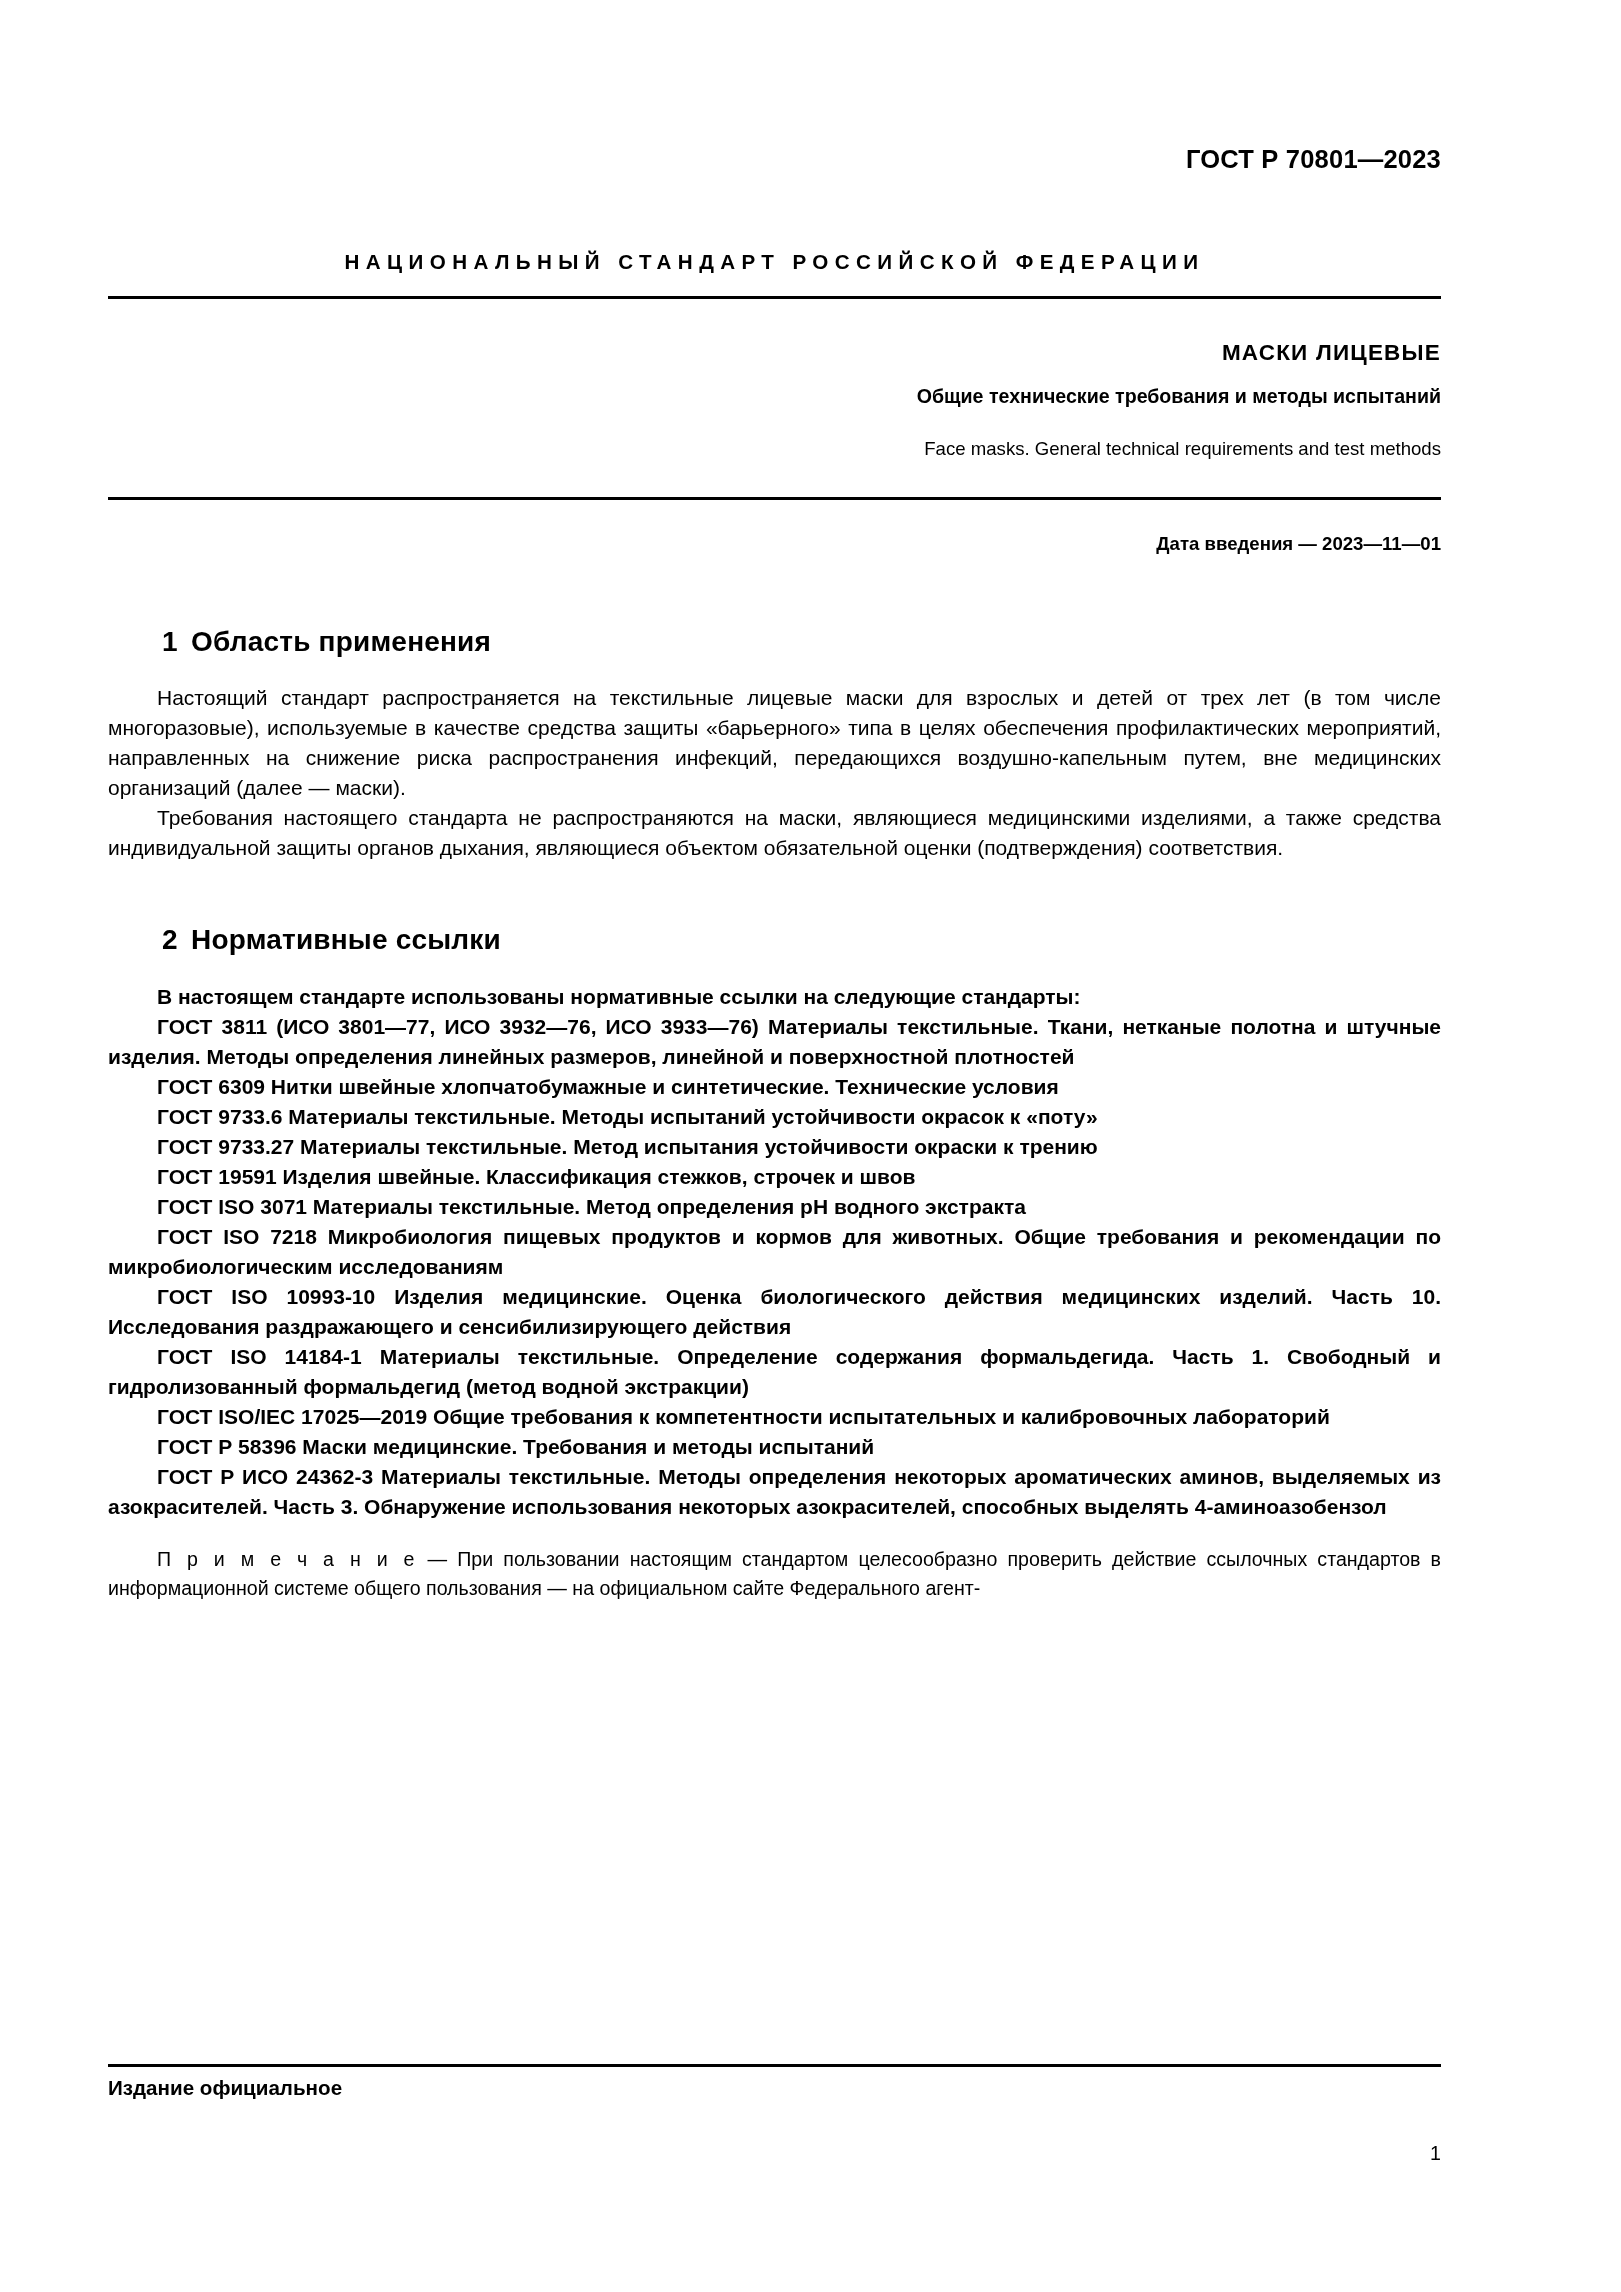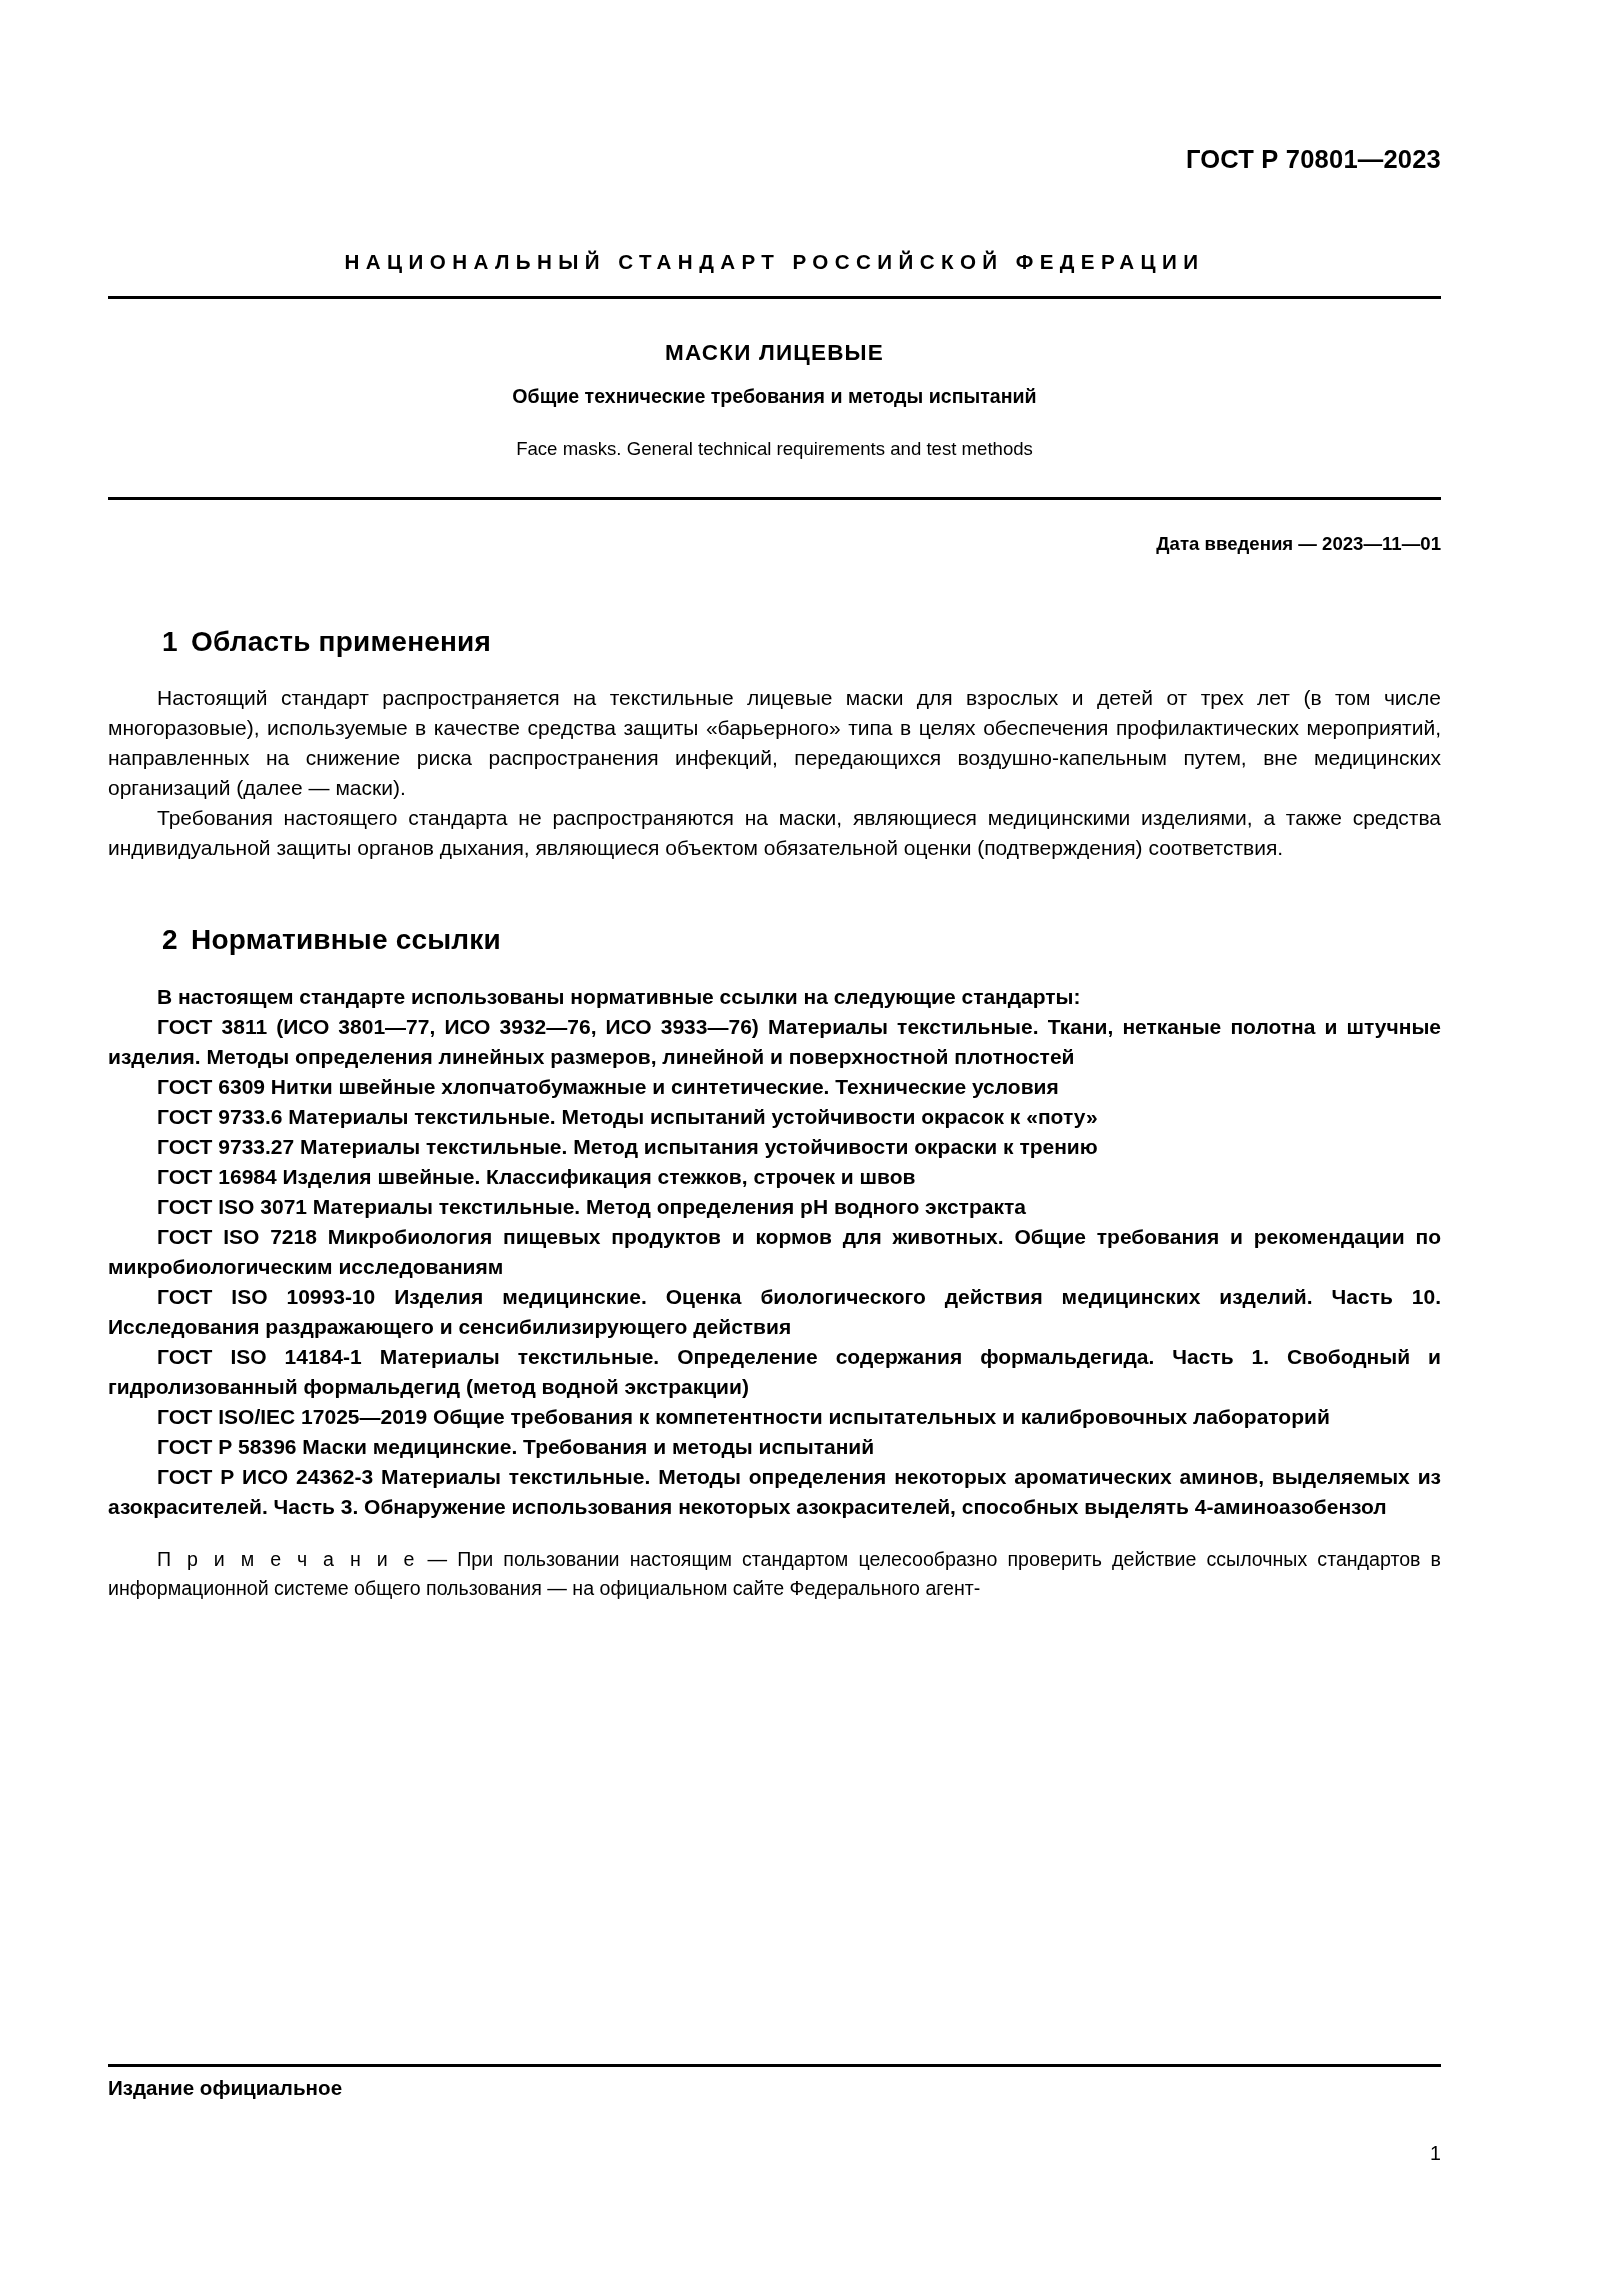--- a/index.html
+++ b/index.html
@@ -47,21 +47,21 @@
   }
 
   .rule-thick {
     border: none;
     border-top: 3.9px solid #000;
     margin: 21.6px 0 0 0;
     height: 0;
   }
 
   .title-block {
-    text-align: center;
+    text-align: right;
     margin-top: 41px;
   }
   .title-main {
     font-size: 22.5px;
     font-weight: bold;
     letter-spacing: 1.2px;
   }
   .title-sub {
     font-size: 19.6px;
     font-weight: bold;
@@ -180,21 +180,21 @@
     <p class="body">Требования настоящего стандарта не распространяются на маски, являющиеся медицинскими изделиями, а также средства индивидуальной защиты органов дыхания, являющиеся объектом обязательной оценки (подтверждения) соответствия.</p>
 
     <h2 class="section second"><span class="num">2</span><span>Нормативные ссылки</span></h2>
 
     <div class="ref-list">
       <p class="body first-after-head">В настоящем стандарте использованы нормативные ссылки на следующие стандарты:</p>
       <p class="body">ГОСТ 3811 (ИСО 3801—77, ИСО 3932—76, ИСО 3933—76) Материалы текстильные. Ткани, нетканые полотна и штучные изделия. Методы определения линейных размеров, линейной и поверхностной плотностей</p>
       <p class="body">ГОСТ 6309 Нитки швейные хлопчатобумажные и синтетические. Технические условия</p>
       <p class="body">ГОСТ 9733.6 Материалы текстильные. Методы испытаний устойчивости окрасок к «поту»</p>
       <p class="body">ГОСТ 9733.27 Материалы текстильные. Метод испытания устойчивости окраски к трению</p>
-      <p class="body">ГОСТ 16984 Изделия швейные. Классификация стежков, строчек и швов</p>
+      <p class="body">ГОСТ 19591 Изделия швейные. Классификация стежков, строчек и швов</p>
       <p class="body">ГОСТ ISO 3071 Материалы текстильные. Метод определения pH водного экстракта</p>
       <p class="body">ГОСТ ISO 7218 Микробиология пищевых продуктов и кормов для животных. Общие требования и рекомендации по микробиологическим исследованиям</p>
       <p class="body">ГОСТ ISO 10993-10 Изделия медицинские. Оценка биологического действия медицинских изделий. Часть 10. Исследования раздражающего и сенсибилизирующего действия</p>
       <p class="body">ГОСТ ISO 14184-1 Материалы текстильные. Определение содержания формальдегида. Часть 1. Свободный и гидролизованный формальдегид (метод водной экстракции)</p>
       <p class="body">ГОСТ ISO/IEC 17025—2019 Общие требования к компетентности испытательных и калибровочных лабораторий</p>
       <p class="body">ГОСТ Р 58396 Маски медицинские. Требования и методы испытаний</p>
       <p class="body">ГОСТ Р ИСО 24362-3 Материалы текстильные. Методы определения некоторых ароматических аминов, выделяемых из азокрасителей. Часть 3. Обнаружение использования некоторых азокрасителей, способных выделять 4-аминоазобензол</p>
     </div>
 
     <p class="note"><span class="note-label">П р и м е ч а н и е</span><span> — При пользовании настоящим стандартом целесообразно проверить действие ссылочных стандартов в информационной системе общего пользования — на официальном сайте Федерального агент-</span></p>

